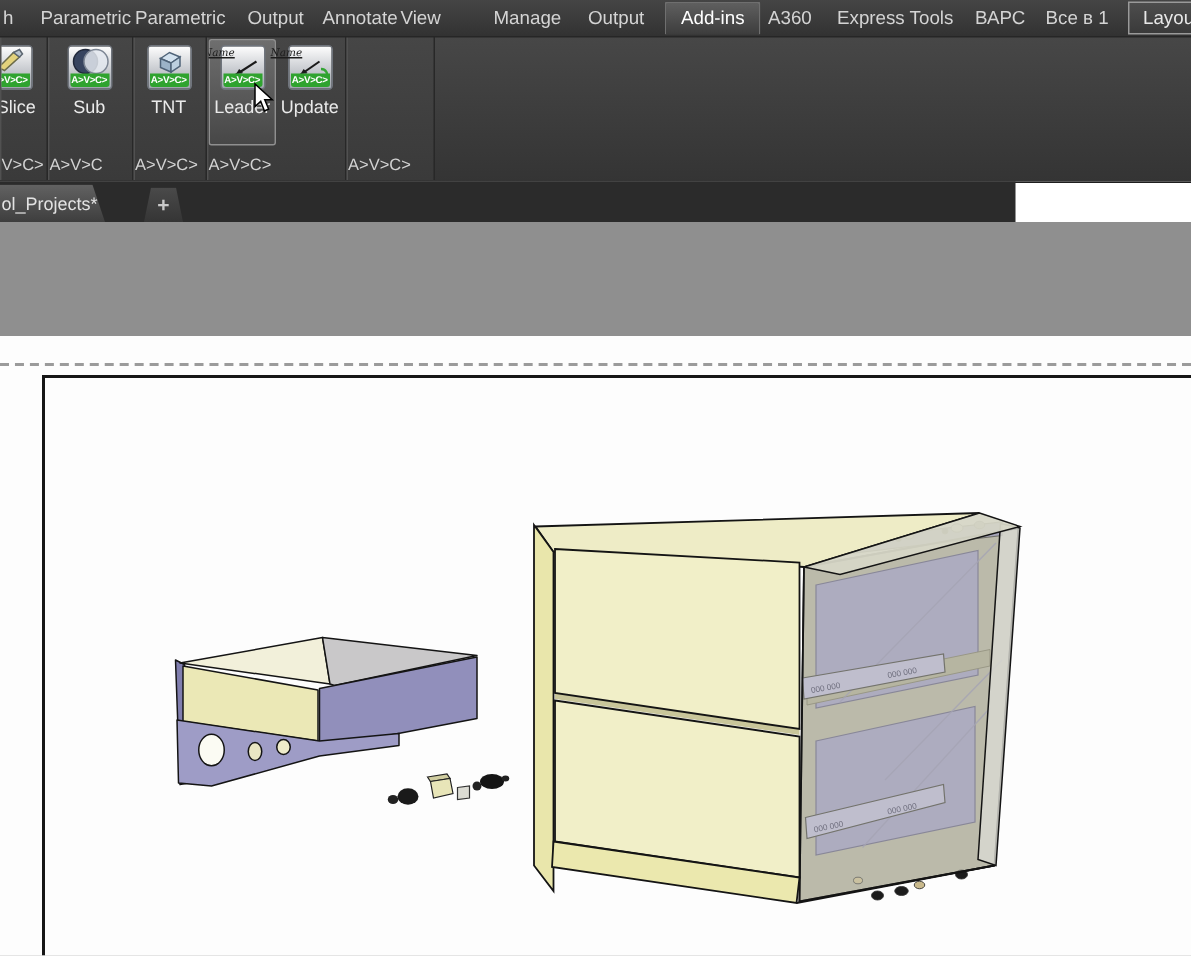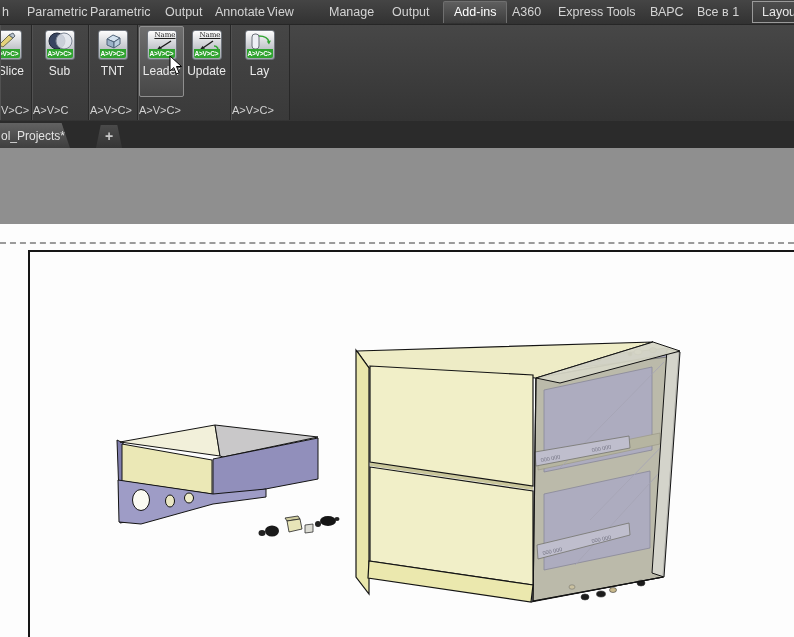--- a/index.html
+++ b/index.html
@@ -52,33 +52,33 @@
     background:linear-gradient(#6e6e6e,#474747);
     border:1px solid #8f8f8f;
   }
   .icon{
     margin-top:3px;width:30px;height:30px;position:relative;
     background:linear-gradient(#fdfdfd,#9ea3ac);
     border:1px solid #6f747c;border-radius:3px;box-sizing:border-box;
   }
   .icon .glyph{position:absolute;top:0;left:0;}
   .icon .nameLbl{
-    position:absolute;top:0px;right:0;font-family:"DejaVu Serif",serif;
-    font-size:7px;color:#1d1d1d;text-decoration:underline;line-height:8px;
+    position:absolute;top:0px;right:19px;font-family:"DejaVu Serif",serif;
+    font-style:italic;font-size:7px;color:#1d1d1d;text-decoration:underline;line-height:8px;
   }
   .badge{
     position:absolute;bottom:1px;left:1px;right:1px;height:9px;line-height:9px;
     background:#2fa32f;color:#ffffff;font-size:6.5px;font-weight:bold;
     text-align:center;letter-spacing:-0.2px;border-radius:0 0 2px 2px;
   }
   .blabel{font-size:12px;color:#eaeaea;margin-top:4px;white-space:nowrap;}
   
   #filetabs{
-    position:absolute;top:121px;left:0;width:794px;height:27px;
-    background:#2b2b2b;z-index:4;
+    position:absolute;top:121px;left:0;width:667px;height:27px;
+    background:#2b2b2b;z-index:4;padding-left:10px;
   }
   #activeTab{
     position:absolute;left:0;top:2px;width:70px;height:25px;
     background:linear-gradient(#626262,#3e3e3e);
     clip-path:polygon(0 0,88% 0,100% 100%,0 100%);
     display:flex;align-items:center;color:#e2e2e2;font-size:12px;
   }
   #activeTab .tlabel{padding-left:1px;white-space:nowrap;}
   #activeTab .tclose{margin-left:5px;color:#9c9c9c;font-size:9px;cursor:default;}
   #plusTab{
@@ -197,31 +197,20 @@
           <polygon points="17,22.5 20,21 17.5,18.8" fill="#34a534"></polygon>
         </svg>
         <div class="badge">A&gt;V&gt;C&gt;</div>
       </div>
       <div class="blabel">Update</div>
     </div>
     <div class="plabel">A&gt;V&gt;C&gt;</div>
   </div>
 
   <div class="panel" style="left:231px;width:57px">
-    <div class="rbtn" style="left:5px">
-      <div class="icon">
-        <svg class="glyph" width="28" height="22" viewBox="0 0 28 22">
-          <rect x="6" y="3" width="7" height="15" rx="3" fill="#eef0f5" stroke="#6b7078" stroke-width="1"></rect>
-          <path d="M13,5 C19,5 22,7 23,11" fill="none" stroke="#34a534" stroke-width="1.6"></path>
-          <polygon points="23,13.5 25,9.5 20.8,10.6" fill="#34a534"></polygon>
-        </svg>
-        <div class="badge">A&gt;V&gt;C&gt;</div>
-      </div>
-      <div class="blabel">Lay</div>
-    </div>
     <div class="plabel">A&gt;V&gt;C&gt;</div>
   </div>
 </div>
 
 <div id="filetabs">
   <div id="activeTab">
     <span class="tlabel">ol_Projects*</span>
     <span class="tclose">✕</span>
   </div>
   <div id="plusTab">+</div>

